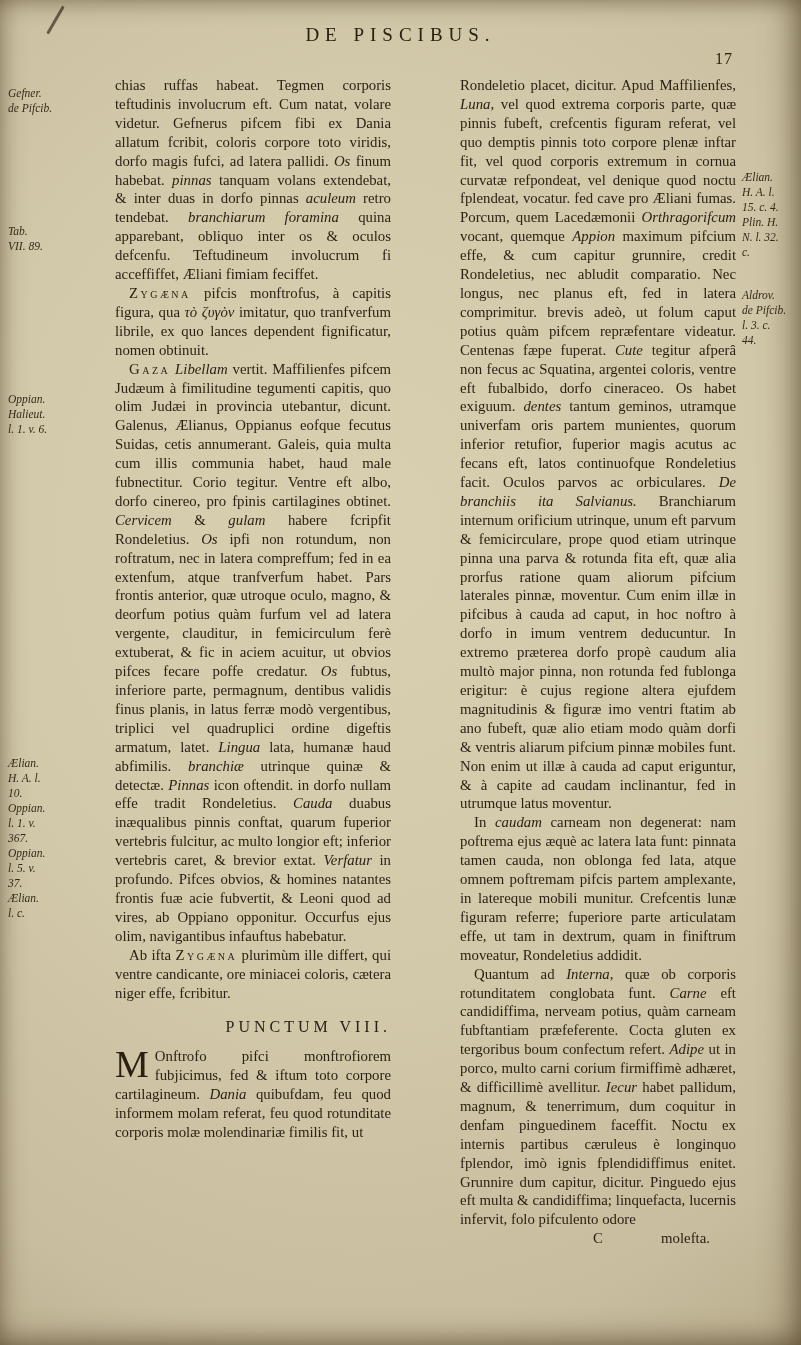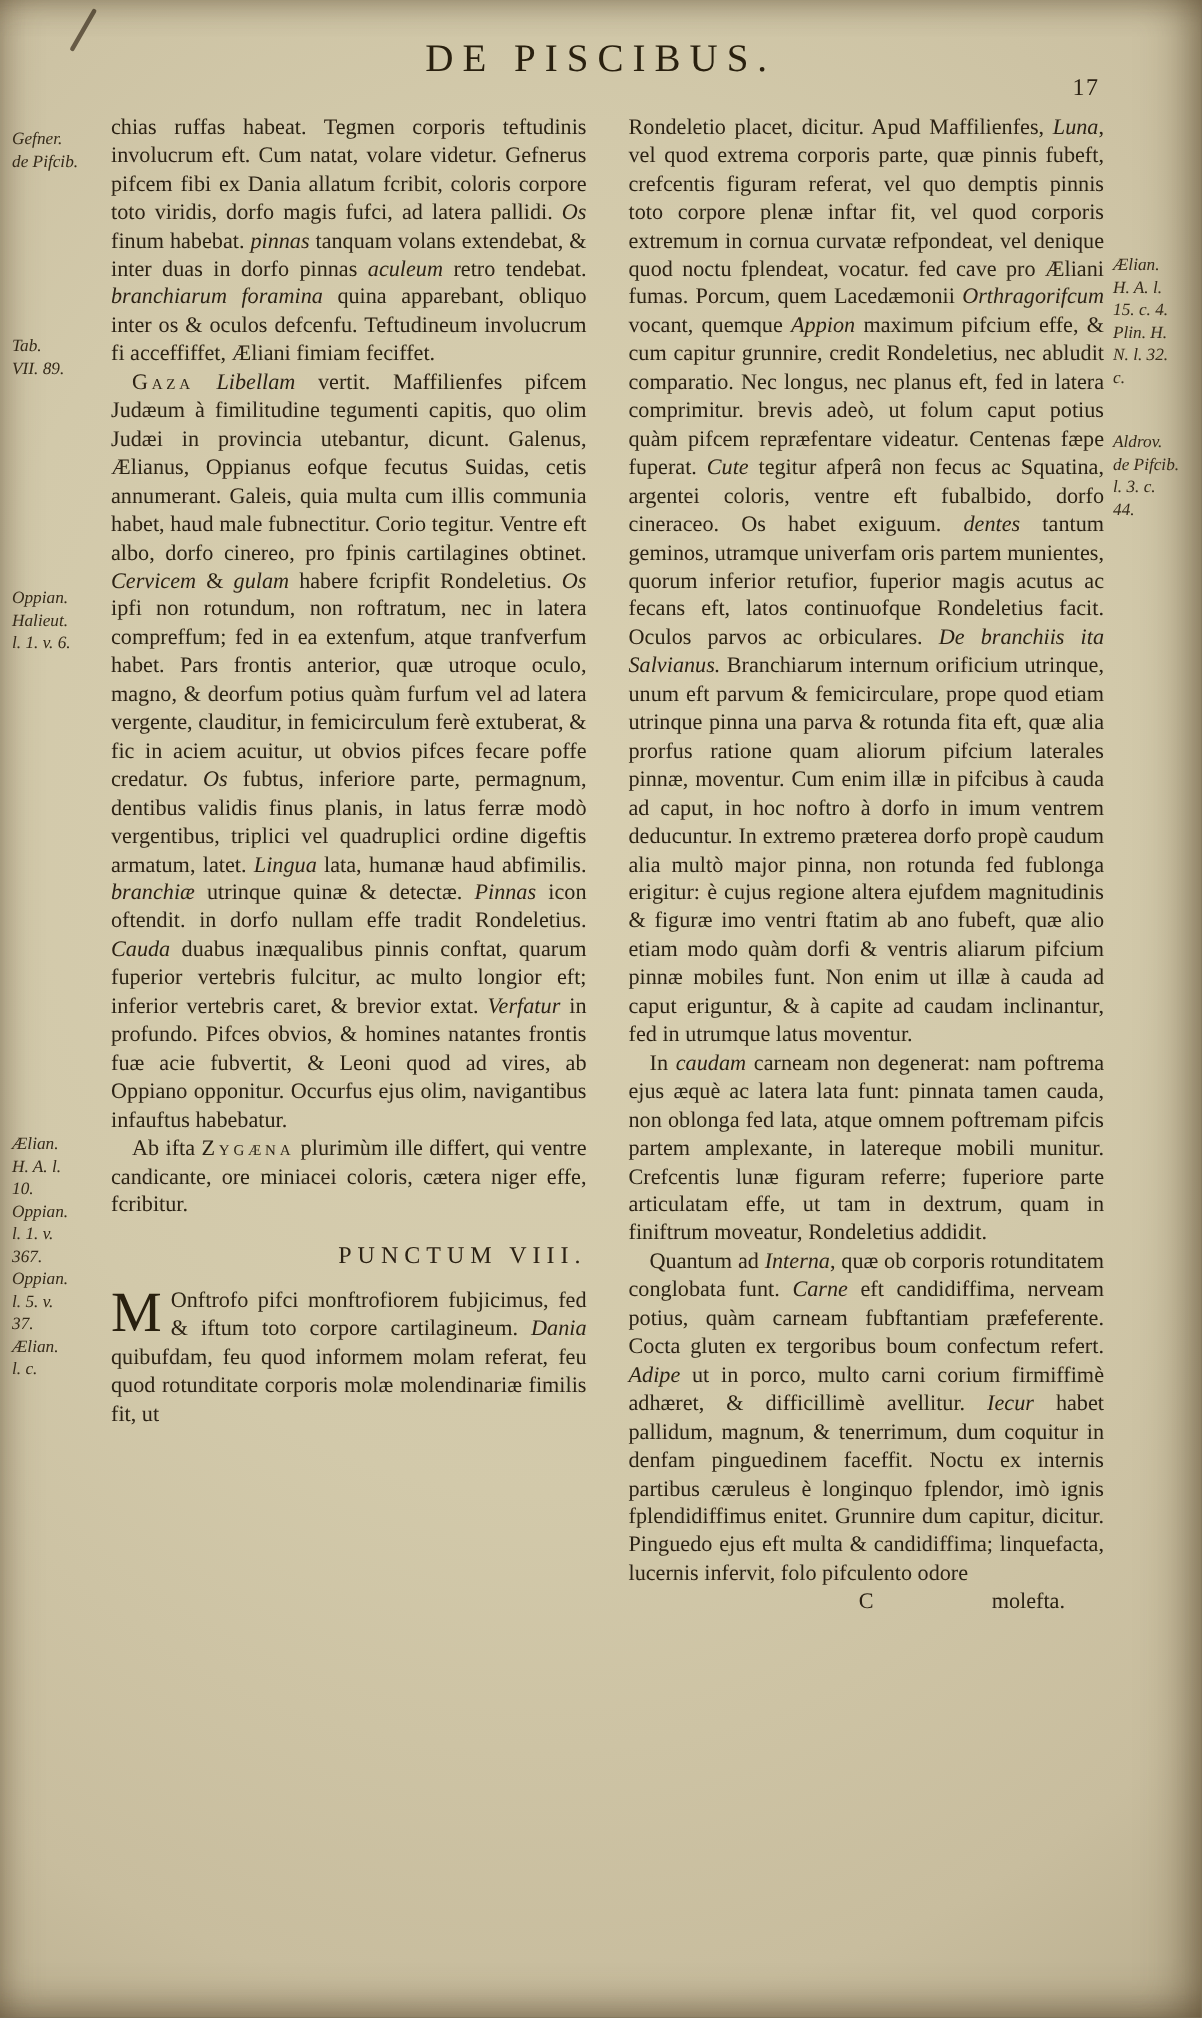--- a/index.html
+++ b/index.html
@@ -18,29 +18,30 @@
       inset 0 14px 22px -12px rgba(70, 52, 28, 0.32);
     font-family: "Liberation Serif", "DejaVu Serif", serif;
     color: #2c2214;
   }
   .scan-artifact {
     position: absolute; left: 54px; top: 4px; width: 3px; height: 32px;
     background: rgba(48, 36, 20, 0.65); transform: rotate(30deg); border-radius: 2px;
   }
   .page-header { position: absolute; top: 24px; left: 0; width: 100%; text-align: center; }
   .page-title {
-    display: inline-block; margin: 0; font-size: 26px; font-weight: normal;
+    display: inline-block; margin: 0; font-size: 19px; font-weight: normal;
     letter-spacing: 6px; color: #29200f;
   }
   .page-number { position: absolute; top: 26px; right: 68px; font-size: 16px; letter-spacing: 1px; margin-top: 24px; }
   .columns { position: absolute; left: 74px; top: 76px; width: 662px; display: flex; gap: 28px; }
   .column {
     width: 317px; text-align: justify;
     font-size: 14.8px; line-height: 18.9px;
     overflow-wrap: break-word;
+    margin-left: 41px;
   }
   .para { margin: 0; }
   .para.indent { text-indent: 14px; }
   .run-i { font-style: italic; }
   .run-sc { font-variant: small-caps; letter-spacing: 2.5px; }
   .dropcap {
     float: left; font-size: 38px; line-height: 33px;
     padding: 1px 6px 0 0; color: #29200f;
   }
   .section-heading {
@@ -68,20 +69,21 @@
   <div class="scan-artifact"></div>
 
   <header class="page-header">
     <h1 class="page-title">DE PISCIBUS.</h1>
   </header>
   <div class="page-number">17</div>
 
   <div class="columns">
     <div class="column">
         <p class="para"><span class="run run-n">chias ruffas habeat. Tegmen corporis teftudinis involucrum eft. Cum natat, volare videtur. Gefnerus pifcem fibi ex Dania allatum fcribit, coloris corpore toto viridis, dorfo magis fufci, ad latera pallidi. </span><span class="run run-i">Os</span><span class="run run-n"> finum habebat. </span><span class="run run-i">pinnas</span><span class="run run-n"> tanquam volans extendebat, &amp; inter duas in dorfo pinnas </span><span class="run run-i">aculeum</span><span class="run run-n"> retro tendebat. </span><span class="run run-i">branchiarum foramina</span><span class="run run-n"> quina apparebant, obliquo inter os &amp; oculos defcenfu. Teftudineum involucrum fi acceffiffet, Æliani fimiam feciffet.</span></p>
+        <p class="para indent"><span class="run run-sc">Zygæna</span><span class="run run-n"> pifcis monftrofus, à capitis figura, qua </span><span class="run run-i">τὸ ζυγὸν</span><span class="run run-n"> imitatur, quo tranfverfum librile, ex quo lances dependent fignificatur, nomen obtinuit.</span></p>
         <p class="para indent"><span class="run run-sc">Gaza</span><span class="run run-n"> </span><span class="run run-i">Libellam</span><span class="run run-n"> vertit. Maffilienfes pifcem Judæum à fimilitudine tegumenti capitis, quo olim Judæi in provincia utebantur, dicunt. Galenus, Ælianus, Oppianus eofque fecutus Suidas, cetis annumerant. Galeis, quia multa cum illis communia habet, haud male fubnectitur. Corio tegitur. Ventre eft albo, dorfo cinereo, pro fpinis cartilagines obtinet. </span><span class="run run-i">Cervicem</span><span class="run run-n"> &amp; </span><span class="run run-i">gulam</span><span class="run run-n"> habere fcripfit Rondeletius. </span><span class="run run-i">Os</span><span class="run run-n"> ipfi non rotundum, non roftratum, nec in latera compreffum; fed in ea extenfum, atque tranfverfum habet. Pars frontis anterior, quæ utroque oculo, magno, &amp; deorfum potius quàm furfum vel ad latera vergente, clauditur, in femicirculum ferè extuberat, &amp; fic in aciem acuitur, ut obvios pifces fecare poffe credatur. </span><span class="run run-i">Os</span><span class="run run-n"> fubtus, inferiore parte, permagnum, dentibus validis finus planis, in latus ferræ modò vergentibus, triplici vel quadruplici ordine digeftis armatum, latet. </span><span class="run run-i">Lingua</span><span class="run run-n"> lata, humanæ haud abfimilis. </span><span class="run run-i">branchiæ</span><span class="run run-n"> utrinque quinæ &amp; detectæ. </span><span class="run run-i">Pinnas</span><span class="run run-n"> icon oftendit. in dorfo nullam effe tradit Rondeletius. </span><span class="run run-i">Cauda</span><span class="run run-n"> duabus inæqualibus pinnis conftat, quarum fuperior vertebris fulcitur, ac multo longior eft; inferior vertebris caret, &amp; brevior extat. </span><span class="run run-i">Verfatur</span><span class="run run-n"> in profundo. Pifces obvios, &amp; homines natantes frontis fuæ acie fubvertit, &amp; Leoni quod ad vires, ab Oppiano opponitur. Occurfus ejus olim, navigantibus infauftus habebatur.</span></p>
         <p class="para indent"><span class="run run-n">Ab ifta </span><span class="run run-sc">Zygæna</span><span class="run run-n"> plurimùm ille differt, qui ventre candicante, ore miniacei coloris, cætera niger effe, fcribitur.</span></p>
         <div class="section-heading">PUNCTUM VIII.</div>
         <p class="para"><span class="dropcap">M</span><span class="run run-n">Onftrofo pifci monftrofiorem fubjicimus, fed &amp; iftum toto corpore cartilagineum. </span><span class="run run-i">Dania</span><span class="run run-n"> quibufdam, feu quod informem molam referat, feu quod rotunditate corporis molæ molendinariæ fimilis fit, ut</span></p>
       </div>
     <div class="column">
         <p class="para"><span class="run run-n">Rondeletio placet, dicitur. Apud Maffilienfes, </span><span class="run run-i">Luna</span><span class="run run-n">, vel quod extrema corporis parte, quæ pinnis fubeft, crefcentis figuram referat, vel quo demptis pinnis toto corpore plenæ inftar fit, vel quod corporis extremum in cornua curvatæ refpondeat, vel denique quod noctu fplendeat, vocatur. fed cave pro Æliani fumas. Porcum, quem Lacedæmonii </span><span class="run run-i">Orthragorifcum</span><span class="run run-n"> vocant, quemque </span><span class="run run-i">Appion</span><span class="run run-n"> maximum pifcium effe, &amp; cum capitur grunnire, credit Rondeletius, nec abludit comparatio. Nec longus, nec planus eft, fed in latera comprimitur. brevis adeò, ut folum caput potius quàm pifcem repræfentare videatur. Centenas fæpe fuperat. </span><span class="run run-i">Cute</span><span class="run run-n"> tegitur afperâ non fecus ac Squatina, argentei coloris, ventre eft fubalbido, dorfo cineraceo. Os habet exiguum. </span><span class="run run-i">dentes</span><span class="run run-n"> tantum geminos, utramque univerfam oris partem munientes, quorum inferior retufior, fuperior magis acutus ac fecans eft, latos continuofque Rondeletius facit. Oculos parvos ac orbiculares. </span><span class="run run-i">De branchiis ita Salvianus.</span><span class="run run-n"> Branchiarum internum orificium utrinque, unum eft parvum &amp; femicirculare, prope quod etiam utrinque pinna una parva &amp; rotunda fita eft, quæ alia prorfus ratione quam aliorum pifcium laterales pinnæ, moventur. Cum enim illæ in pifcibus à cauda ad caput, in hoc noftro à dorfo in imum ventrem deducuntur. In extremo præterea dorfo propè caudum alia multò major pinna, non rotunda fed fublonga erigitur: è cujus regione altera ejufdem magnitudinis &amp; figuræ imo ventri ftatim ab ano fubeft, quæ alio etiam modo quàm dorfi &amp; ventris aliarum pifcium pinnæ mobiles funt. Non enim ut illæ à cauda ad caput eriguntur, &amp; à capite ad caudam inclinantur, fed in utrumque latus moventur.</span></p>
         <p class="para indent"><span class="run run-n">In </span><span class="run run-i">caudam</span><span class="run run-n"> carneam non degenerat: nam poftrema ejus æquè ac latera lata funt: pinnata tamen cauda, non oblonga fed lata, atque omnem poftremam pifcis partem amplexante, in latereque mobili munitur. Crefcentis lunæ figuram referre; fuperiore parte articulatam effe, ut tam in dextrum, quam in finiftrum moveatur, Rondeletius addidit.</span></p>
         <p class="para indent"><span class="run run-n">Quantum ad </span><span class="run run-i">Interna</span><span class="run run-n">, quæ ob corporis rotunditatem conglobata funt. </span><span class="run run-i">Carne</span><span class="run run-n"> eft candidiffima, nerveam potius, quàm carneam fubftantiam præfeferente. Cocta gluten ex tergoribus boum confectum refert. </span><span class="run run-i">Adipe</span><span class="run run-n"> ut in porco, multo carni corium firmiffimè adhæret, &amp; difficillimè avellitur. </span><span class="run run-i">Iecur</span><span class="run run-n"> habet pallidum, magnum, &amp; tenerrimum, dum coquitur in denfam pinguedinem faceffit. Noctu ex internis partibus cæruleus è longinquo fplendor, imò ignis fplendidiffimus enitet. Grunnire dum capitur, dicitur. Pinguedo ejus eft multa &amp; candidiffima; linquefacta, lucernis infervit, folo pifculento odore</span></p>
         <div class="sig-line"><span class="signature">C</span><span class="catchword">molefta.</span></div>

